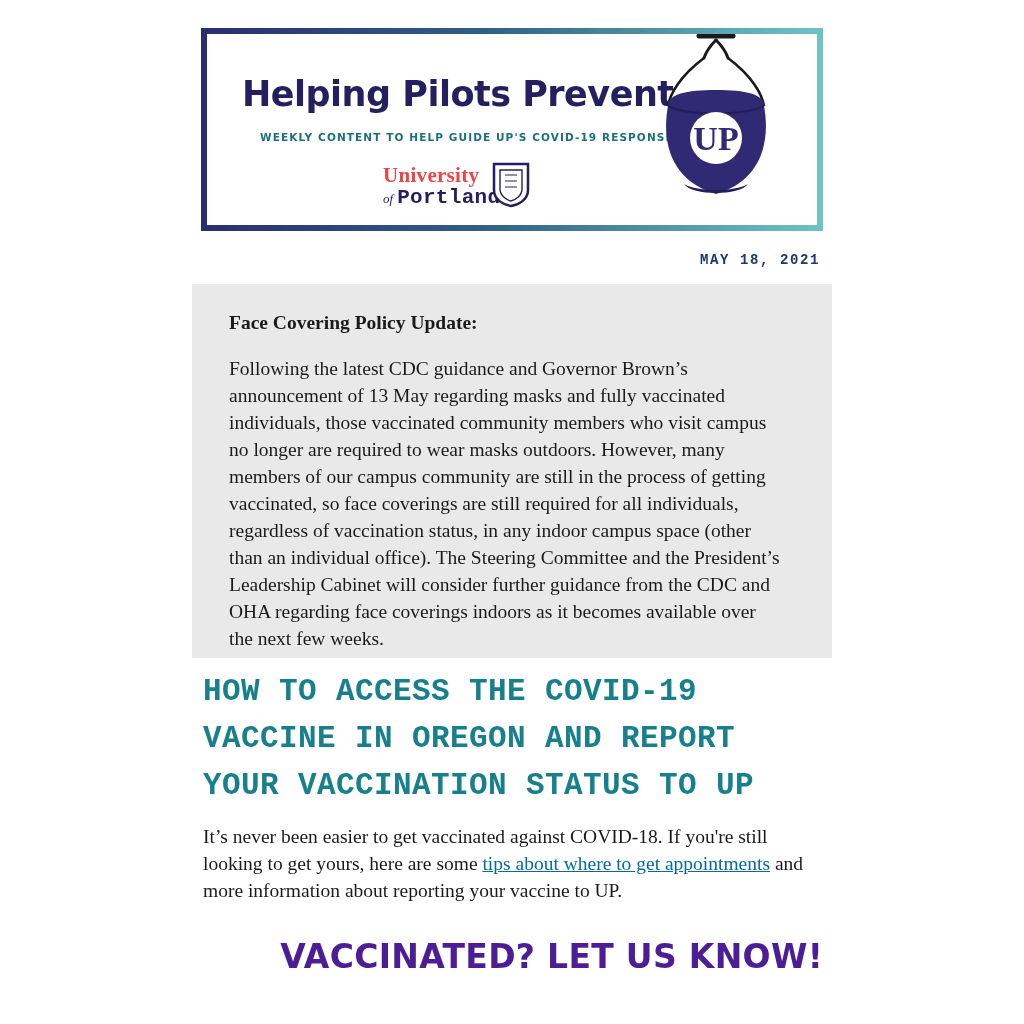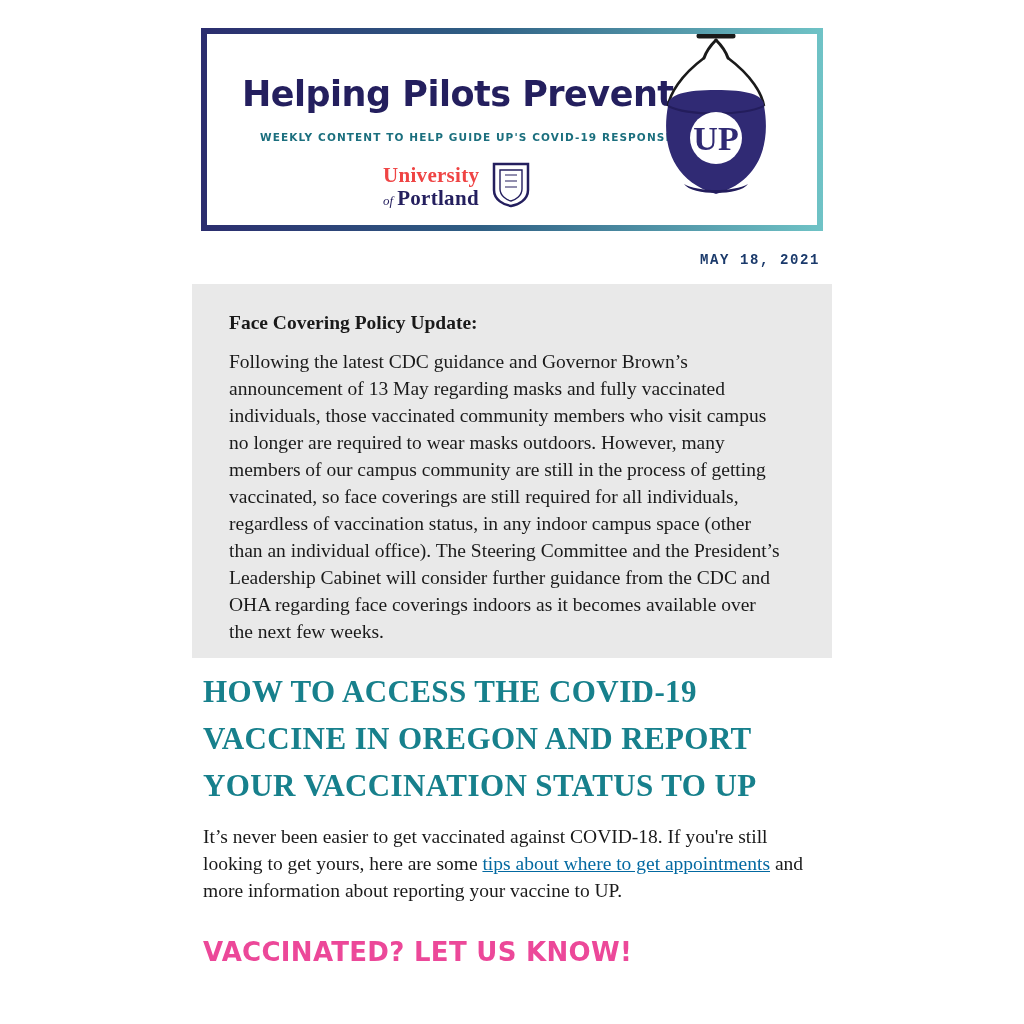--- a/index.html
+++ b/index.html
@@ -76,21 +76,21 @@
     letter-spacing: 0.3px;
   }
   .logo-of {
     font-family: "Liberation Serif", serif;
     font-style: italic;
     font-size: 13px;
     color: #241f5e;
     margin-top: 16px;
   }
   .logo-port {
-    font-family: Liberation Serif, serif;
+    font-family: Liberation Mono, monospace;
     font-size: 21px;
     font-weight: bold;
     color: #241f5e;
     letter-spacing: 0.3px;
   }
   .logo-shield {
     position: absolute;
     left: 285px;
     top: 128px;
     width: 38px;
@@ -134,30 +134,30 @@
     top: 25px;
     width: 552px;
     font-size: 19.5px;
     line-height: 27px;
     color: #1a1a1a;
   }
   .callout-body b { font-weight: normal; }
   .callout-head {
     font-weight: bold;
     display: block;
-    margin-bottom: 12px;
+    margin-bottom: 19px;
   }
 
   
   .h1 {
     position: absolute;
     left: 203px;
     top: 668px;
     width: 625px;
-    font-family: Liberation Serif, serif;
+    font-family: Liberation Mono, monospace;
     font-weight: bold;
     font-size: 31px;
     line-height: 47px;
     letter-spacing: 0.4px;
     color: #17808c;
     text-transform: uppercase;
   }
   .para1 {
     position: absolute;
     left: 203px;
@@ -171,24 +171,25 @@
     color: #0369a1;
     text-decoration: underline;
   }
   .h2 {
     position: absolute;
     left: 203px;
     top: 937px;
     width: 620px;
     font-family: "DejaVu Sans", sans-serif;
     font-weight: bold;
-    font-size: 26px;
+    font-size: 33px;
     letter-spacing: 0.3px;
-    color: #ec4899;
+    color: #4c1d95;
     text-transform: uppercase;
+    text-align: right;
   }
   .para2 {
     position: absolute;
     left: 203px;
     top: 993px;
     width: 632px;
     font-size: 19.5px;
     line-height: 27px;
     color: #1a1a1a;
   }

